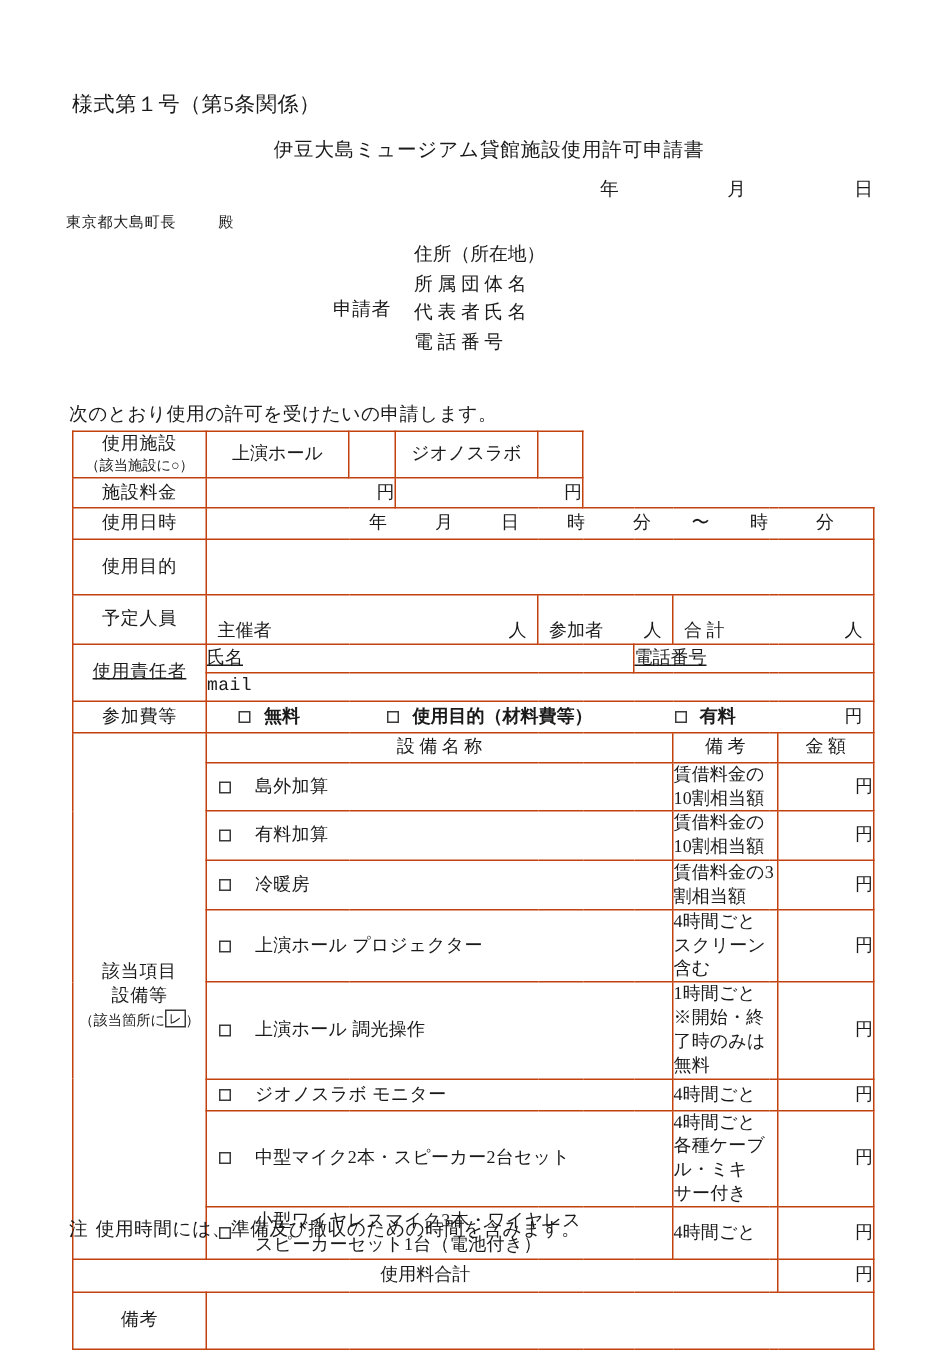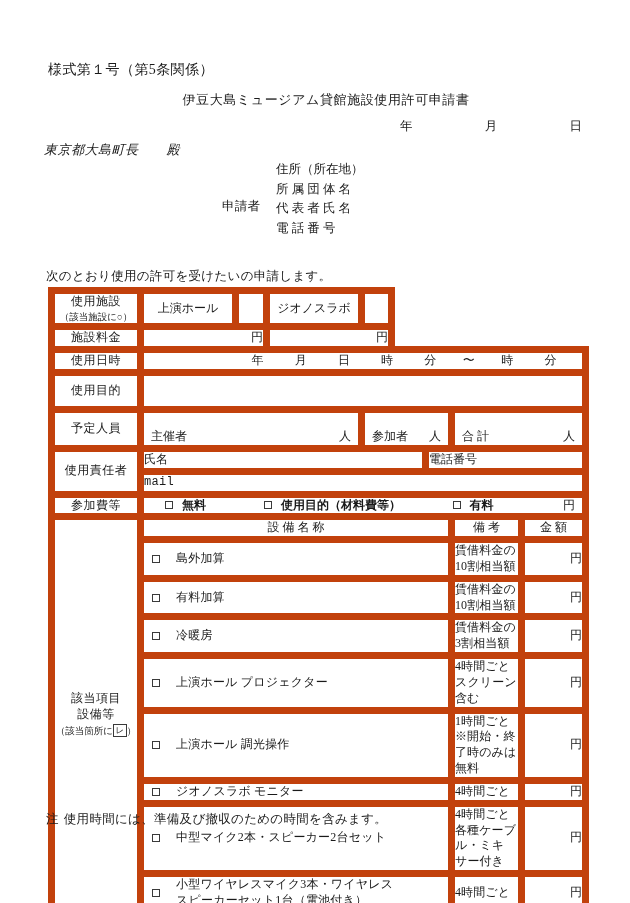--- a/index.html
+++ b/index.html
@@ -47,24 +47,23 @@
     width: 182px;
     font-size: 12.5px;
     display: flex;
     justify-content: space-between;
   }
   .date-line span { display: inline-block; }
 
   .addressee {
     position: absolute;
     left: 44px; top: 141px;
-    font-size: 13px;
+    font-size: 10px;
     letter-spacing: 0.5px;
     white-space: nowrap;
-    font-style: italic;
   }
   .addressee .hono { margin-left: 28px; }
 
   .applicant-block {
     position: absolute;
     left: 222px; top: 160px;
     font-size: 12.5px;
   }
   .applicant-label {
     position: absolute;
@@ -95,21 +94,21 @@
   
   .tbl {
     position: absolute;
     left: 48px; top: 287px;
     width: 534px;
     border-collapse: collapse;
     table-layout: fixed;
     font-size: 12px;
   }
   .tbl td {
-    border: 7px solid #c2410c;
+    border: 1px solid #c2410c;
     padding: 0;
     vertical-align: middle;
     font-size: 12px;
     line-height: 1.32;
   }
   .tbl td.noborder {
     border: none;
   }
   .lbl {
     text-align: center;
@@ -133,21 +132,21 @@
     padding: 1px 1.5px;
     vertical-align: 1px;
   }
 
   
   .r-fac   { height: 31px; }
   .r-fee   { height: 20px; }
   .r-date  { height: 21px; }
   .r-purp  { height: 37px; }
   .r-ppl   { height: 20px; }
-  .r-resp1 { height: 19px; }
+  .r-resp1 { height: 19px; text-decoration: underline; }
   .r-resp2 { height: 19px; }
   .r-join  { height: 21px; }
   .r-head  { height: 20px; }
   .r-eq1   { height: 21px; }
   .r-eq2   { height: 35px; }
   .r-eq3   { height: 48px; }
   .r-total { height: 22px; }
   .r-note  { height: 38px; }
 
   

